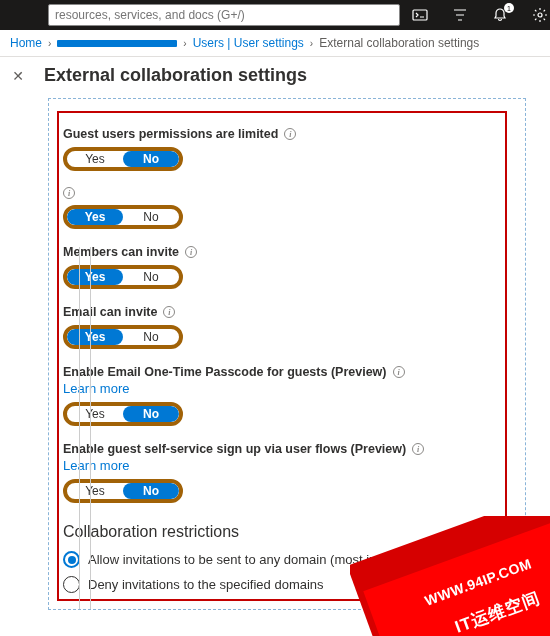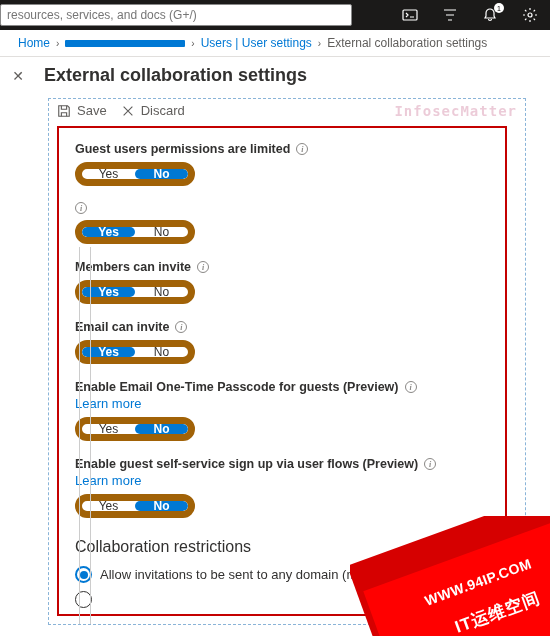--- a/index.html
+++ b/index.html
@@ -13,20 +13,21 @@
     overflow: hidden;
     position: relative;
   }
 
   
   .top-bar {
     height: 30px;
     background: #1b1a19;
     display: flex;
     align-items: center;
+    padding-left: 48px;
   }
   .search-box {
     flex: 0 0 352px;
     height: 22px;
     margin: 0;
     background: #fff;
     border: 1px solid #888;
     border-radius: 2px;
     display: flex;
     align-items: center;
@@ -62,21 +63,21 @@
     width: 10px;
     height: 10px;
     font-size: 7px;
     display:flex;
     align-items:center;
     justify-content:center;
   }
 
   
   .breadcrumb {
-    padding: 6px 18px;
+    padding: 6px 10px;
     font-size: 12px;
     display: flex;
     align-items: center;
     gap: 6px;
     border-bottom: 1px solid #e1dfdd;
   }
   .breadcrumb a { color: #0078d4; text-decoration: none; cursor: pointer; }
   .breadcrumb .sep { color: #605e5c; font-size: 10px; }
   .breadcrumb .current { color: #605e5c; }
   .redact {
@@ -146,23 +147,23 @@
   .scroll-gutter {
     position:absolute;
     left: 30px;
     top: 148px;
     bottom: 0;
     width: 12px;
     border-left:1px solid #ccc;
     border-right:1px solid #ccc;
   }
   .redbox {
-    margin: 0 10px 0 0;
+    margin: 8px 10px 0 0;
     border: 2px solid #c40000;
-    padding: 14px 16px 18px 16px;
+    padding: 14px 16px 18px 4px;
     max-height: 490px;
     overflow: hidden;
   }
   .setting {
     margin-bottom: 16px;
   }
   .setting-label {
     font-size: 12.5px;
     font-weight: 600;
     color: #323130;
@@ -189,21 +190,21 @@
     font-size: 13px;
     text-decoration: none;
     cursor:pointer;
     display:block;
     margin-top:2px;
   }
   .toggle {
     display: flex;
     width: 120px;
     height: 24px;
-    border: 7px solid #a16207;
+    border: 4px solid #a16207;
     border-radius: 12px;
     overflow: hidden;
     margin-top: 6px;
     font-size: 12px;
     cursor:pointer;
   }
   .toggle > div {
     flex:1;
     display:flex;
     align-items:center;
@@ -328,36 +329,20 @@
   <span class="sep">›</span>
   <span class="current">External collaboration settings</span>
 </div>
 
 <div class="page-header">
   <span class="close-x">✕</span>
   <span class="page-title">External collaboration settings</span>
 </div>
 
 <div class="toolbar-wrap">
-  <div class="toolbar">
-    <div class="tool-btn">
-      <svg viewBox="0 0 16 16">
-          <path d="M2 2h10l2 2v10H2z"></path>
-          <path d="M5 2v4h6V2M5 14v-4h6v4"></path>
-        </svg>
-      <span>Save</span>
-    </div>
-    <div class="tool-btn">
-      <svg viewBox="0 0 16 16">
-          <path d="M3 3l10 10M13 3L3 13"></path>
-        </svg>
-      <span>Discard</span>
-    </div>
-    <span class="watermark-top">InfosecMatter</span>
-  </div>
 
   <div class="scroll-gutter"></div>
 
   <div class="redbox">
 
     <div class="setting">
       <div class="setting-label">
         <span>Guest users permissions are limited</span>
         <span class="info-icon">i</span>
       </div>
@@ -424,20 +409,21 @@
     </div>
 
     <div class="section-heading">Collaboration restrictions</div>
 
     <div class="radio-row">
       <span class="radio selected"></span>
       <span>Allow invitations to be sent to any domain (most inclusive)</span>
     </div>
     <div class="radio-row">
       <span class="radio"></span>
+      <span>Deny invitations to the specified domains</span>
     </div>
     <div class="radio-row">
       <span class="radio"></span>
 
     </div>
 
   </div>
 </div>
 
 <div class="corner-red">

